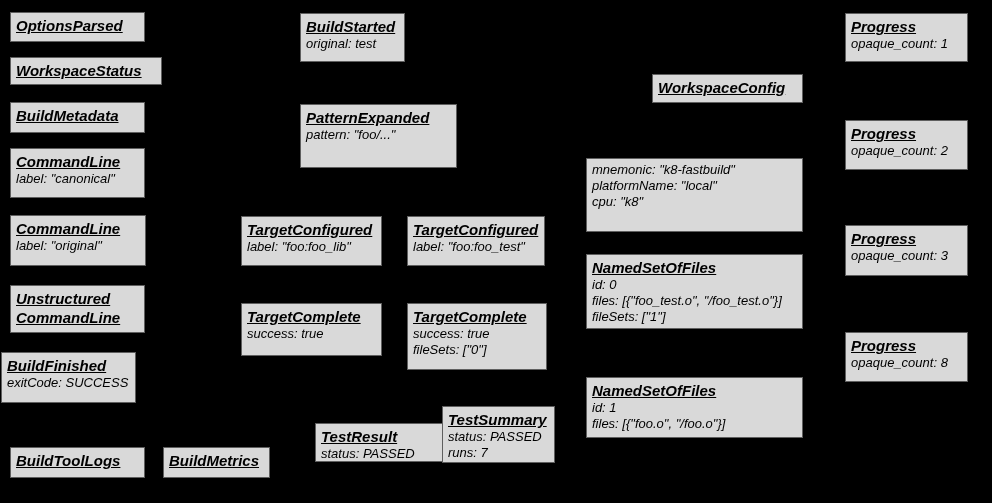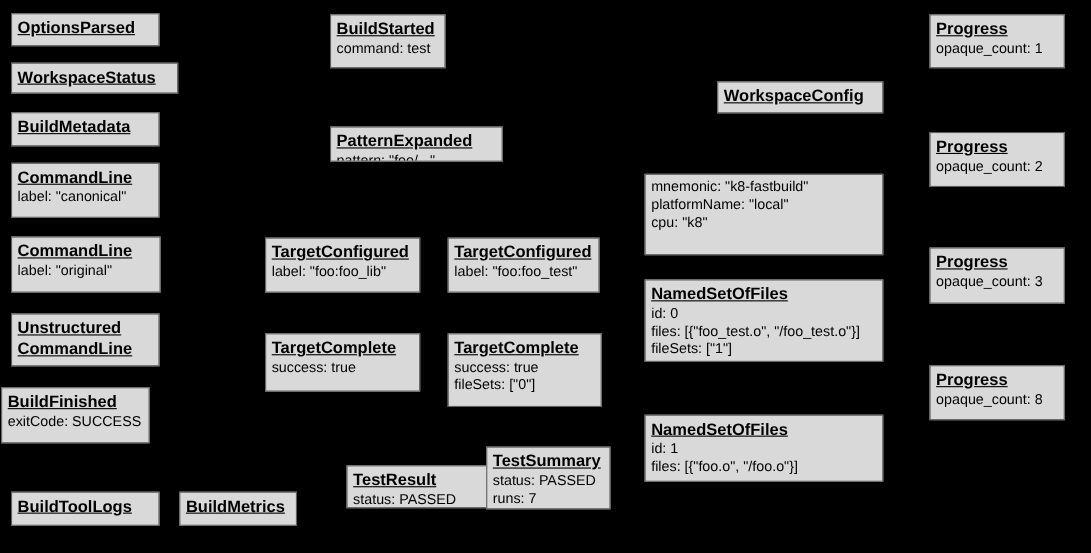--- a/index.html
+++ b/index.html
@@ -14,20 +14,21 @@
     width: 992px; height: 503px;
     background: var(--bg, #000000);
   }
   .node {
     position: absolute;
     background: var(--box-fill, #d9d9d9);
     border: 1px solid var(--box-border, #5f5f5f);
     padding: 3px 5px;
     color: var(--text, #000000);
     overflow: hidden;
+    font-style: italic;
   }
   .node-title {
     font-size: 15px;
     font-weight: bold;
     line-height: 19px;
     text-decoration: underline;
     white-space: pre-line;
   }
   .node-field {
     font-size: 13px;
@@ -75,24 +76,24 @@
   <div class="node" style="left:10px; top:447px; width:135px; height:31px">
     <div class="node-title">BuildToolLogs</div>
   </div>
 
   <div class="node" style="left:163px; top:447px; width:107px; height:31px">
     <div class="node-title">BuildMetrics</div>
   </div>
 
   <div class="node" style="left:300px; top:13px; width:105px; height:49px">
     <div class="node-title">BuildStarted</div>
-    <div class="node-field">command: test</div>
+    <div class="node-field">original: test</div>
   </div>
 
-  <div class="node" style="left:300px; top:115px; width:157px; height:32px">
+  <div class="node" style="left:300px; top:104px; width:157px; height:64px">
     <div class="node-title">PatternExpanded</div>
     <div class="node-field">pattern: "foo/..."</div>
   </div>
 
   <div class="node" style="left:241px; top:216px; width:141px; height:50px">
     <div class="node-title">TargetConfigured</div>
     <div class="node-field">label: "foo:foo_lib"</div>
   </div>
 
   <div class="node" style="left:407px; top:216px; width:138px; height:50px">

